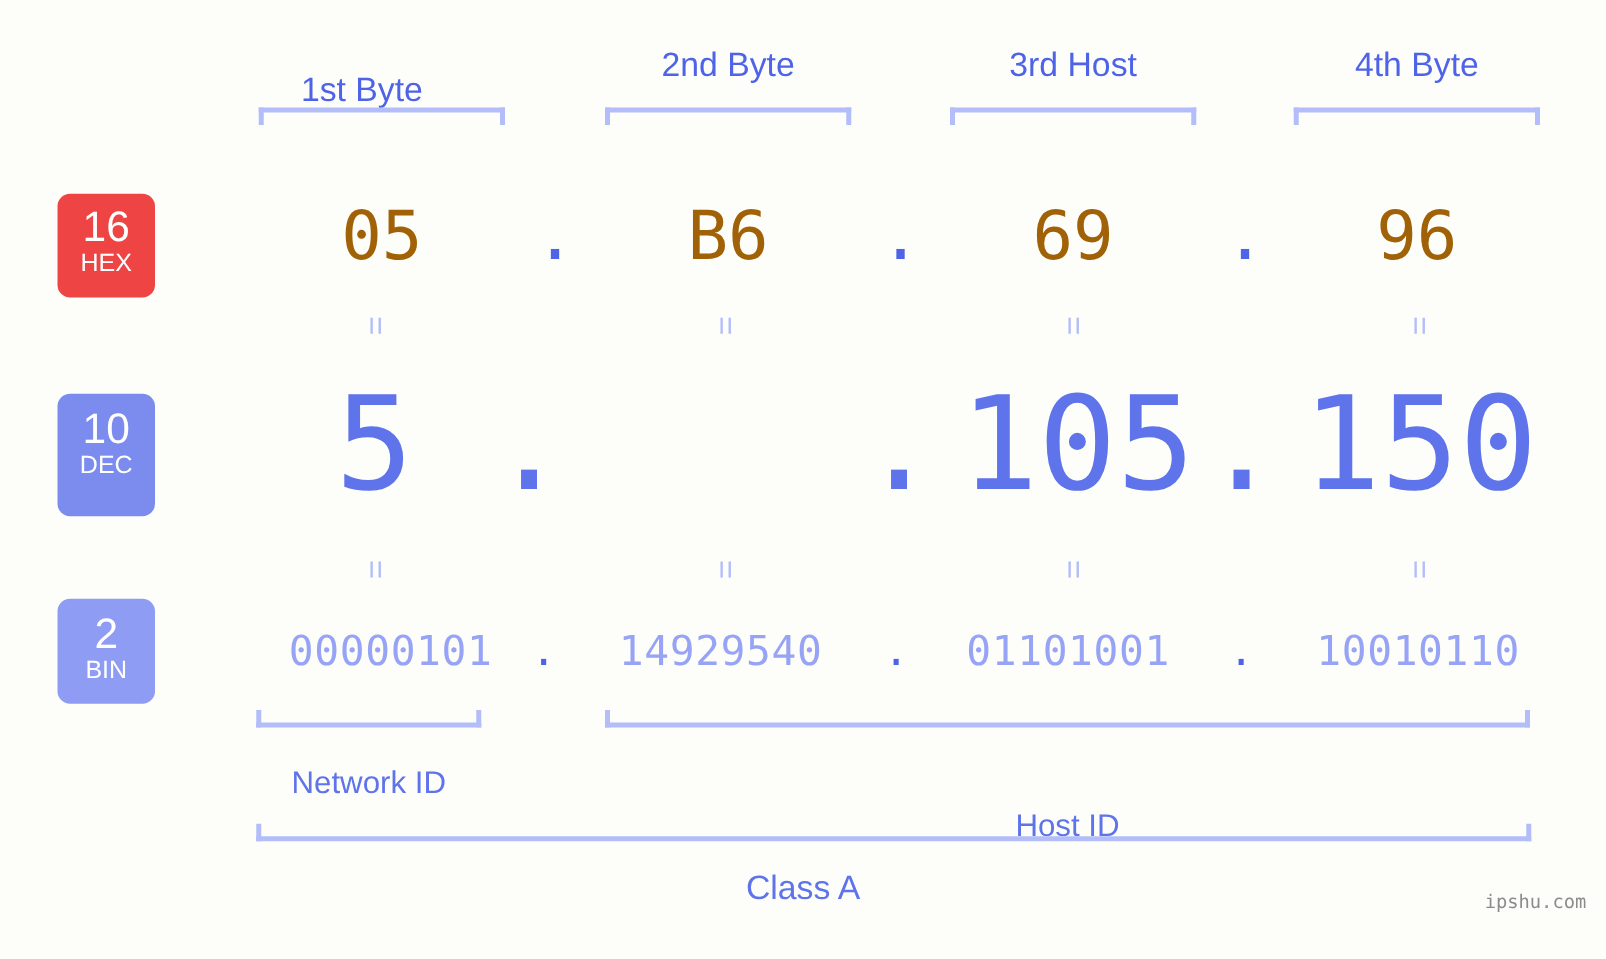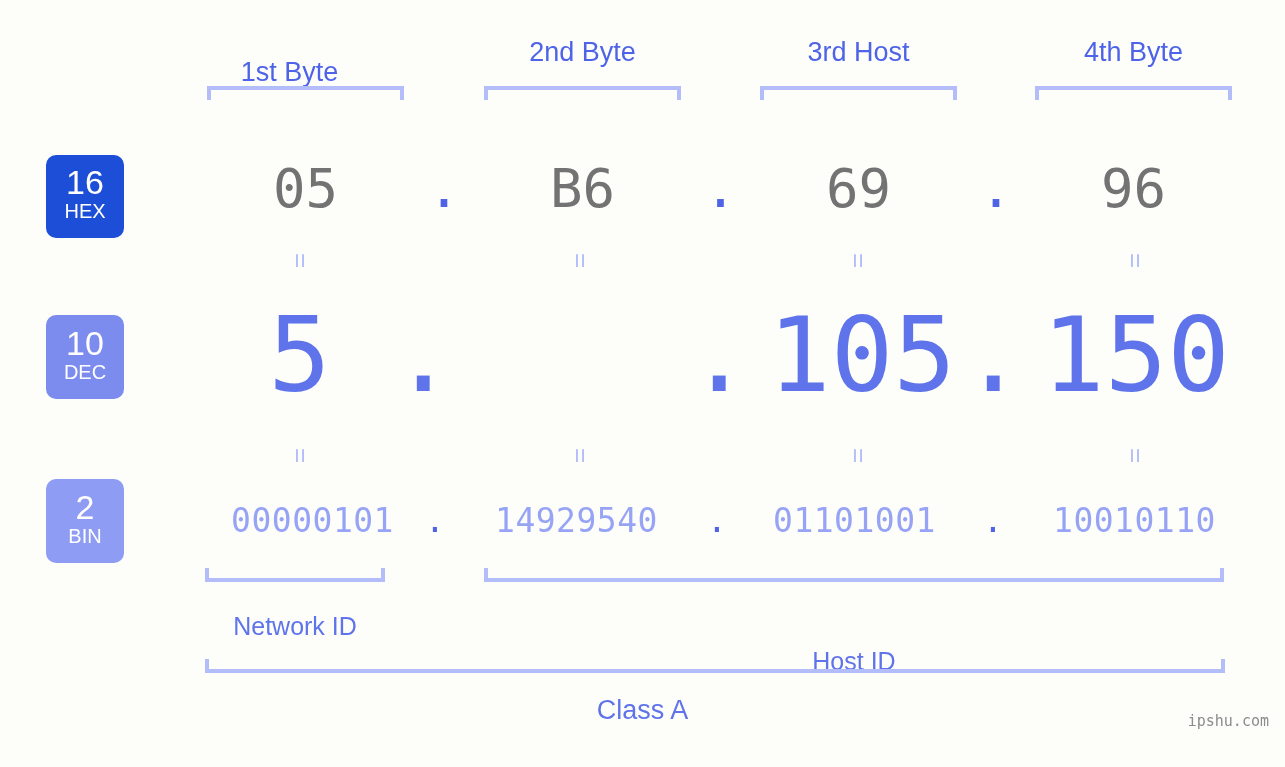--- a/index.html
+++ b/index.html
@@ -66,22 +66,22 @@
     font-size: 34px;
     line-height: 36px;
     font-weight: 400;
   }
   .badge .abbr {
     display: block;
     font-size: 20px;
     line-height: 22px;
     font-weight: 400;
   }
-  #badge-hex { top: 155px; height: 83px; padding-top: 9px; background: #1d4ed8; }
-  #badge-dec { top: 315px; height: 84px; padding-top: 10px; background: #7b8bee; }
+  #badge-hex { top: 155px; height: 83px; padding-top: 9px; background: #ef4444; }
+  #badge-dec { top: 315px; height: 98px; padding-top: 10px; background: #7b8bee; }
   #badge-bin { top: 479px; height: 84px; padding-top: 10px; background: #8e9cf4; }
 
   
   .value-cell {
     position: absolute;
     text-align: center;
     white-space: nowrap;
     font-family: "DejaVu Sans Mono", monospace;
   }
   .dot {
@@ -91,21 +91,21 @@
     font-family: "DejaVu Sans Mono", monospace;
     line-height: 1;
   }
 
   
   .hex-val {
     top: 152px;
     height: 74px;
     line-height: 74px;
     font-size: 54px;
-    color: #737373;
+    color: #a16207;
   }
   .hex-dot {
     top: 152px;
     height: 74px;
     line-height: 74px;
     font-size: 54px;
     color: #4e63e8;
   }
 
   

